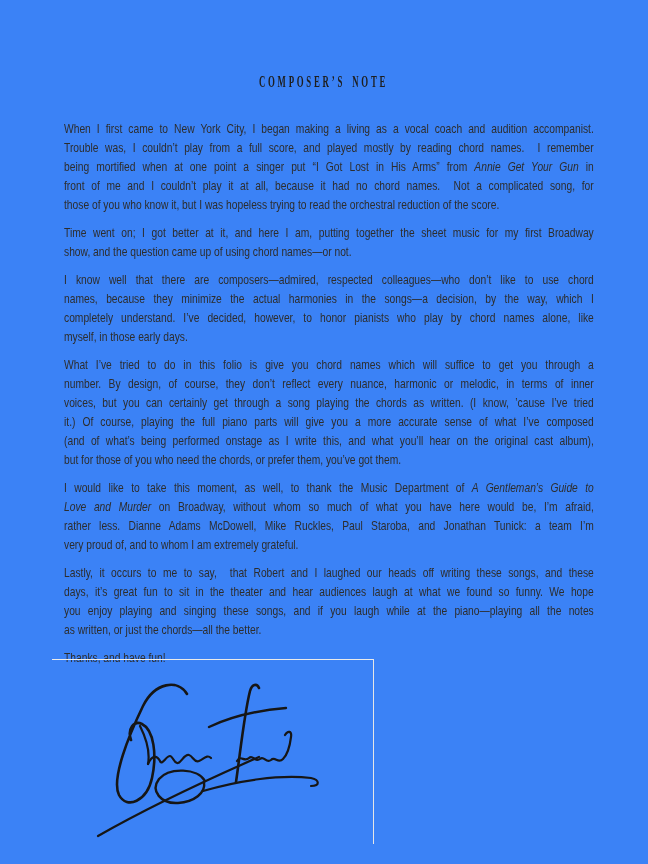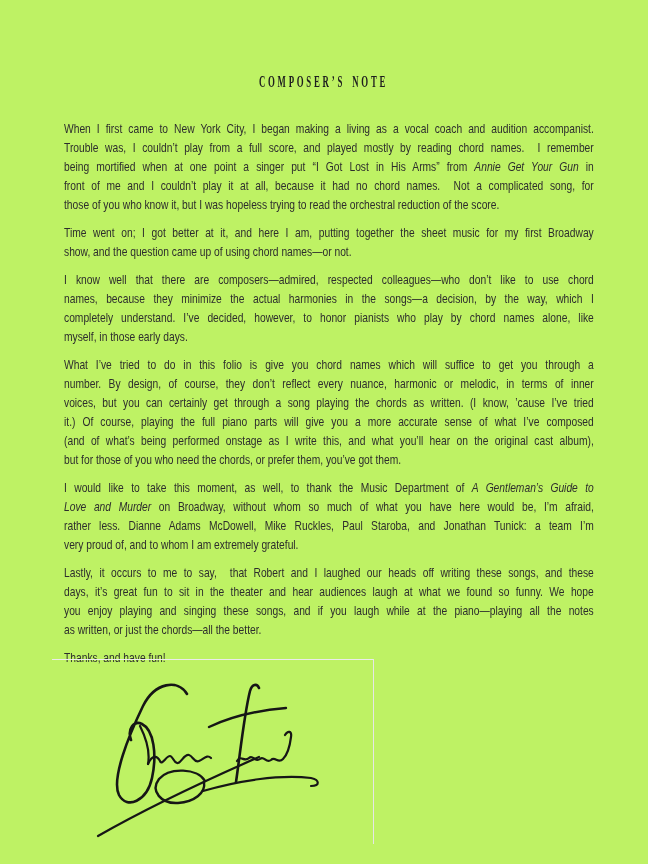--- a/index.html
+++ b/index.html
@@ -1,19 +1,19 @@
 <!DOCTYPE html>
 <html><head>
 <meta charset="utf-8">
 <style>
   html,body { margin:0; padding:0; background:#ffffff; }
   .page {
     position:relative;
     width:648px; height:864px;
-    background:#bef264;
+    background:#3b82f6;
     overflow:hidden;
     font-family:"Liberation Sans", sans-serif;
   }
   .title-wrap {
     position:absolute; top:74px; left:0; right:0;
     text-align:center; line-height:16px;
   }
   .title-inner {
     display:inline-block;
     font-family:"Liberation Serif", serif;

